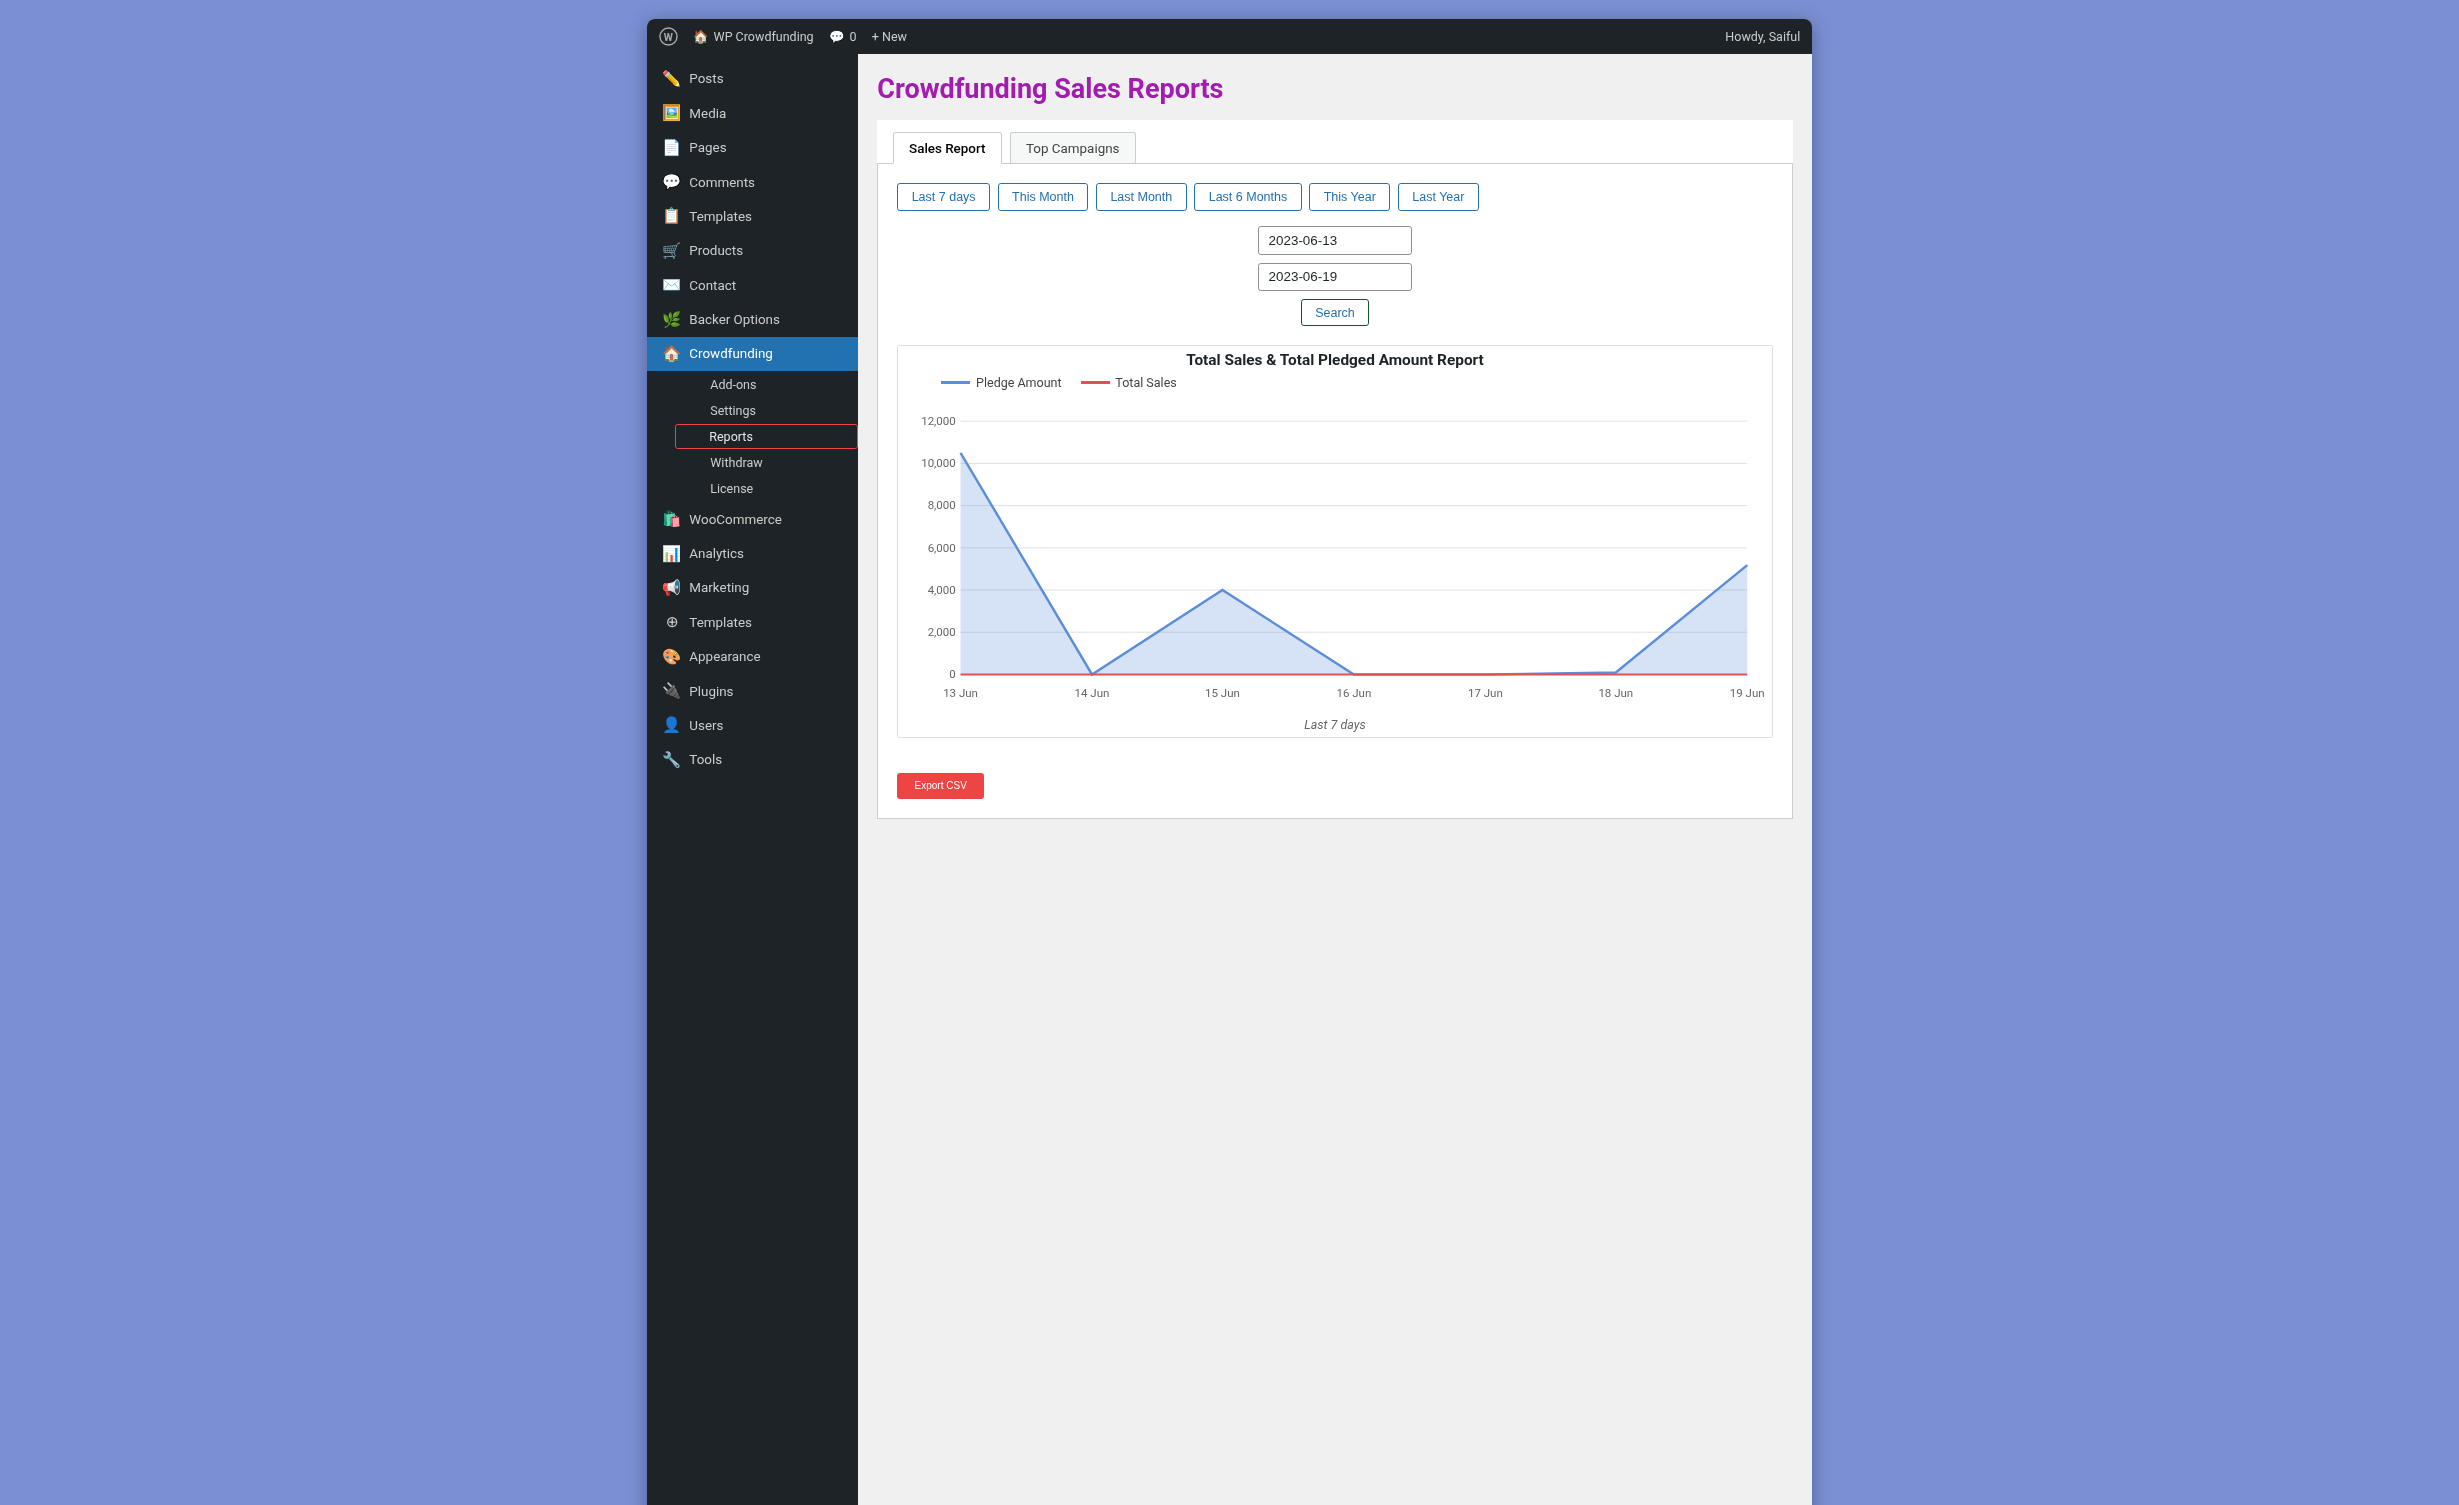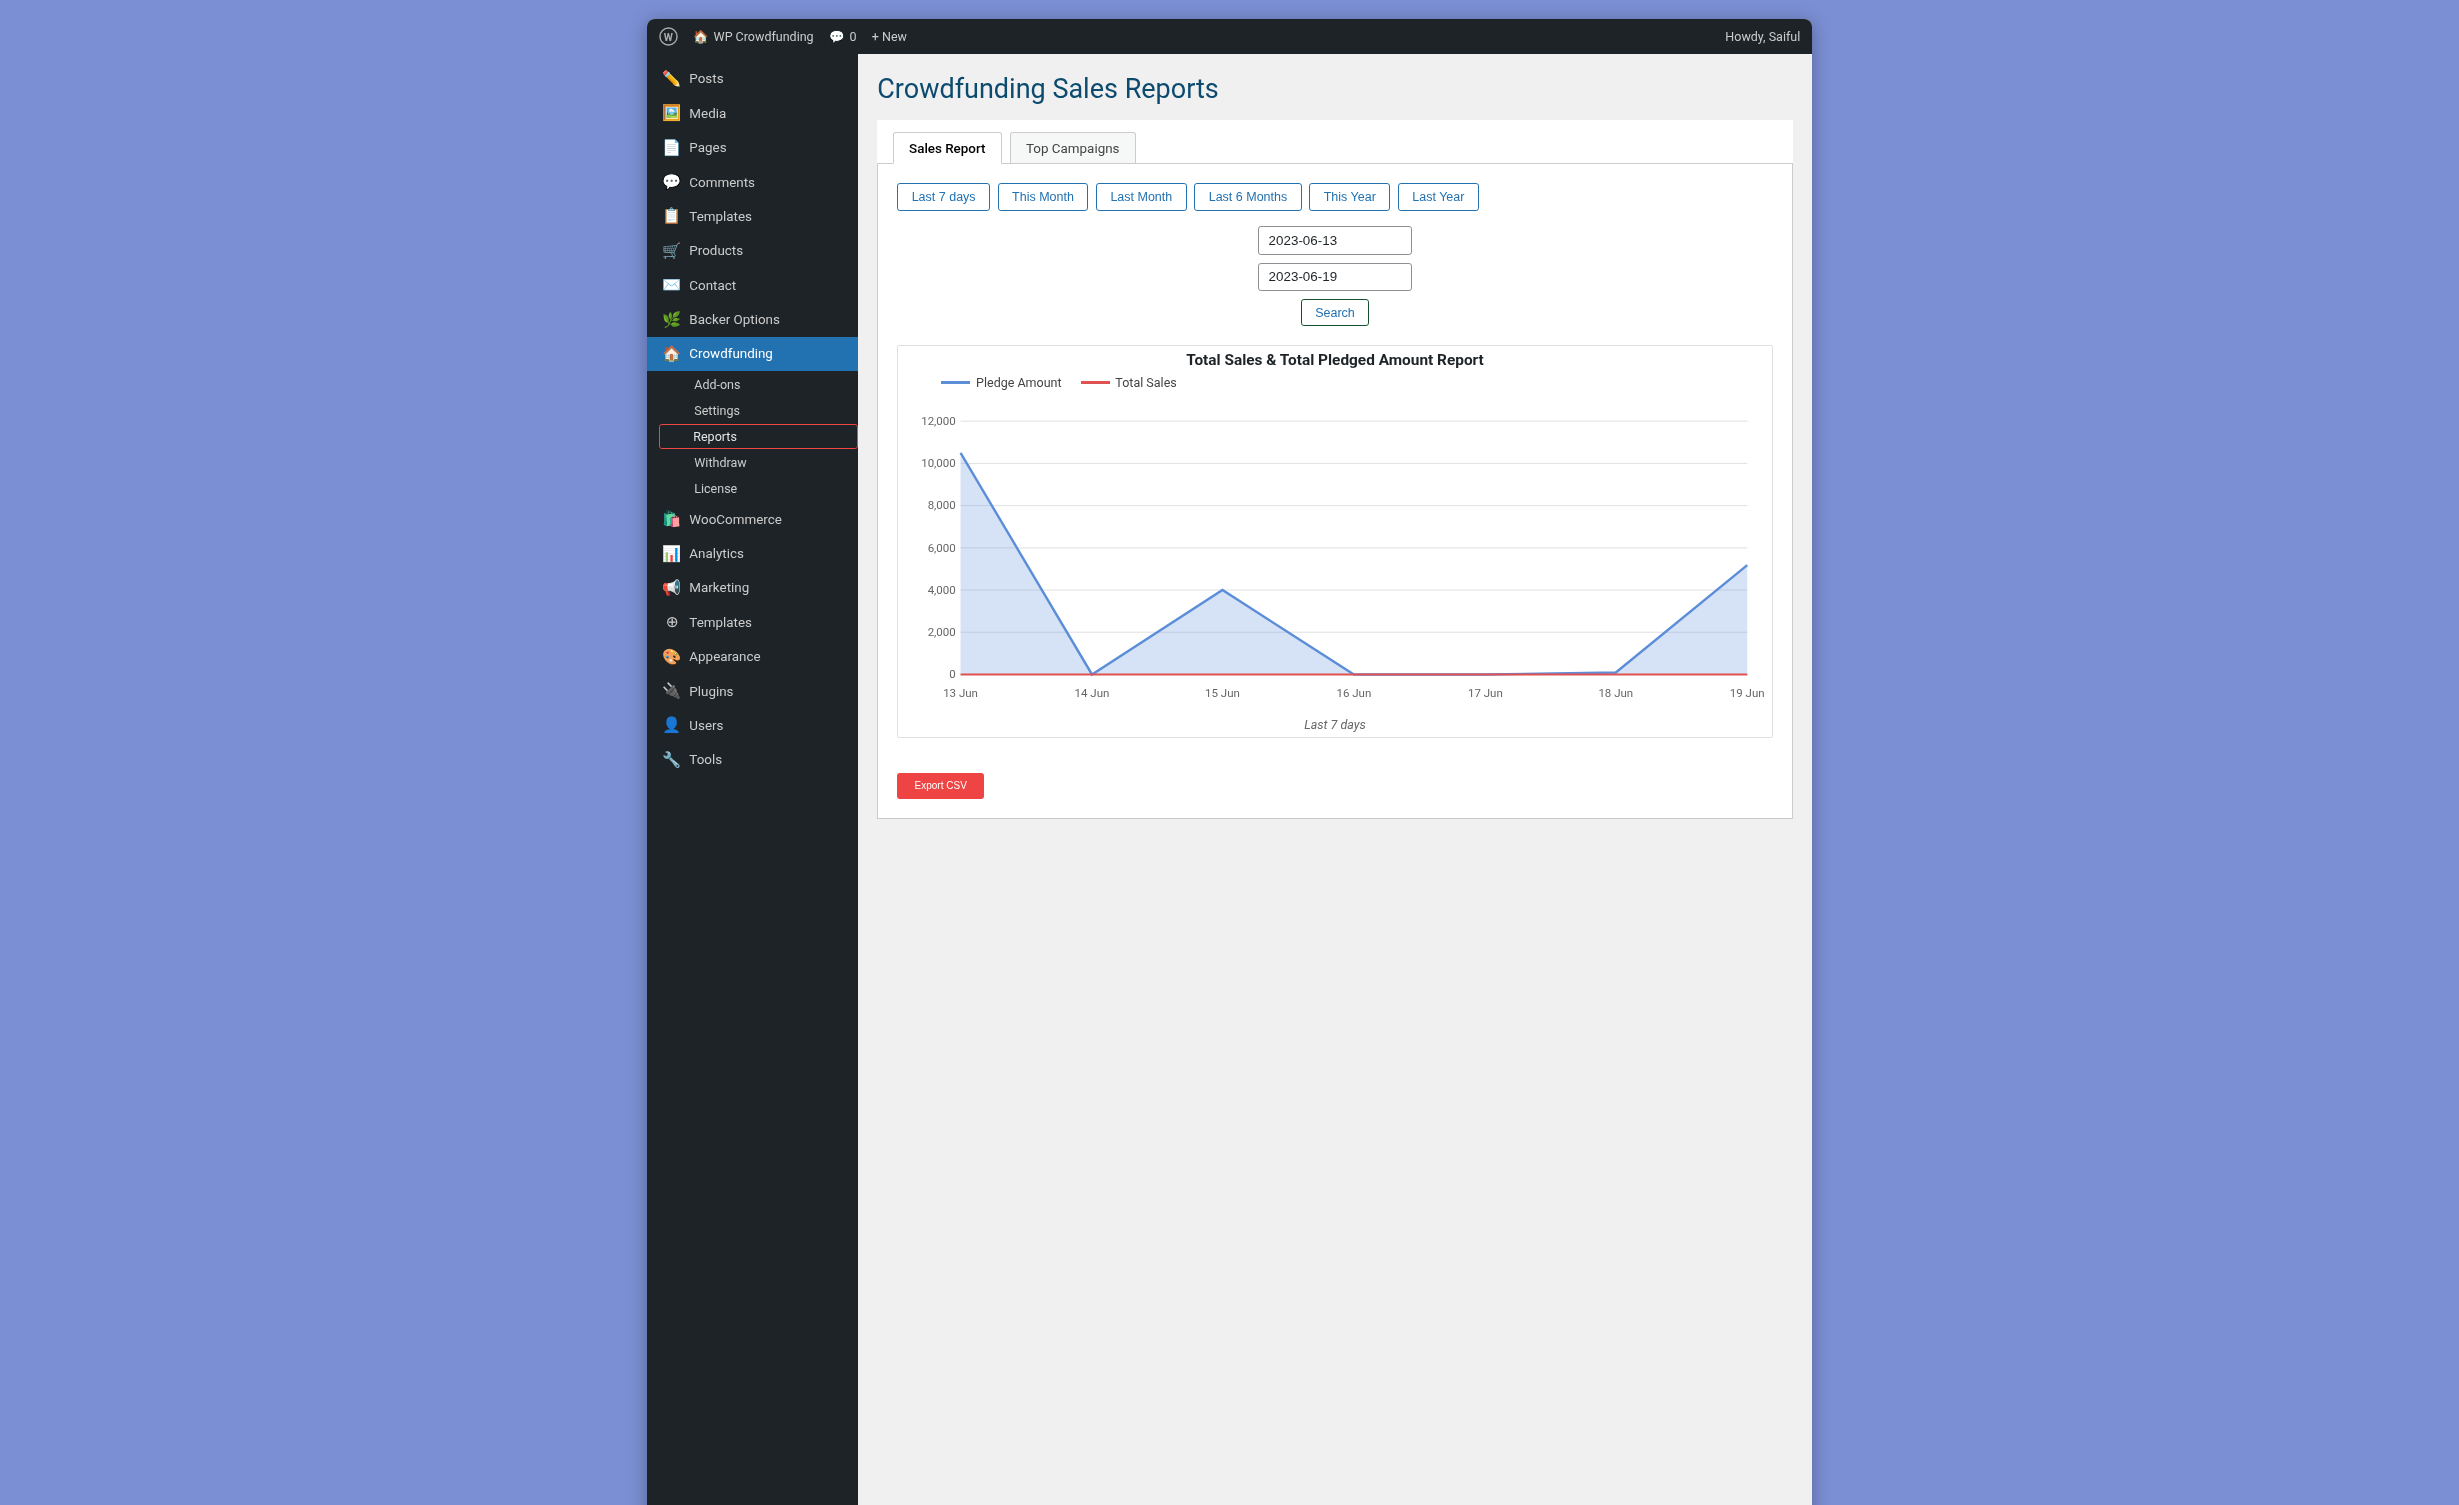--- a/index.html
+++ b/index.html
@@ -49,21 +49,21 @@
       padding: 7.7px 15.4px;
       color: #ccc;
       font-size: 13.4px;
       cursor: pointer;
       white-space: nowrap;
     }
     .sidebar-item.active { background: #2271b1; color: #fff; }
     .sidebar-item .icon { width: 19px; height: 19px; display: flex; align-items: center; justify-content: center; font-size: 15.4px; flex-shrink: 0; }
 
     
-    .submenu { padding-left: 12px; }
+    .submenu { padding-left: 4px; margin-left: 24px; }
     .submenu-item {
       display: flex;
       align-items: center;
       padding: 5.8px 15.4px 5.8px 35px;
       color: #ccc;
       font-size: 12.5px;
       cursor: pointer;
     }
     .submenu-item.active {
       color: #e5e5e5;
@@ -76,22 +76,22 @@
     
     .main-content {
       flex: 1;
       background: #f0f0f1;
       padding: 19px 19px 19px 19px;
       overflow-y: auto;
     }
 
     .page-title {
       font-size: 27px;
-      font-weight: 400;
-      color: #0c4a6e;
+      font-weight: 700;
+      color: #a21caf;
       margin-bottom: 15.4px;
     }
 
     
     .tabs-container {
       background: #fff;
       border-bottom: 1px solid #ccc;
       margin-bottom: 0;
       padding: 0;
     }

